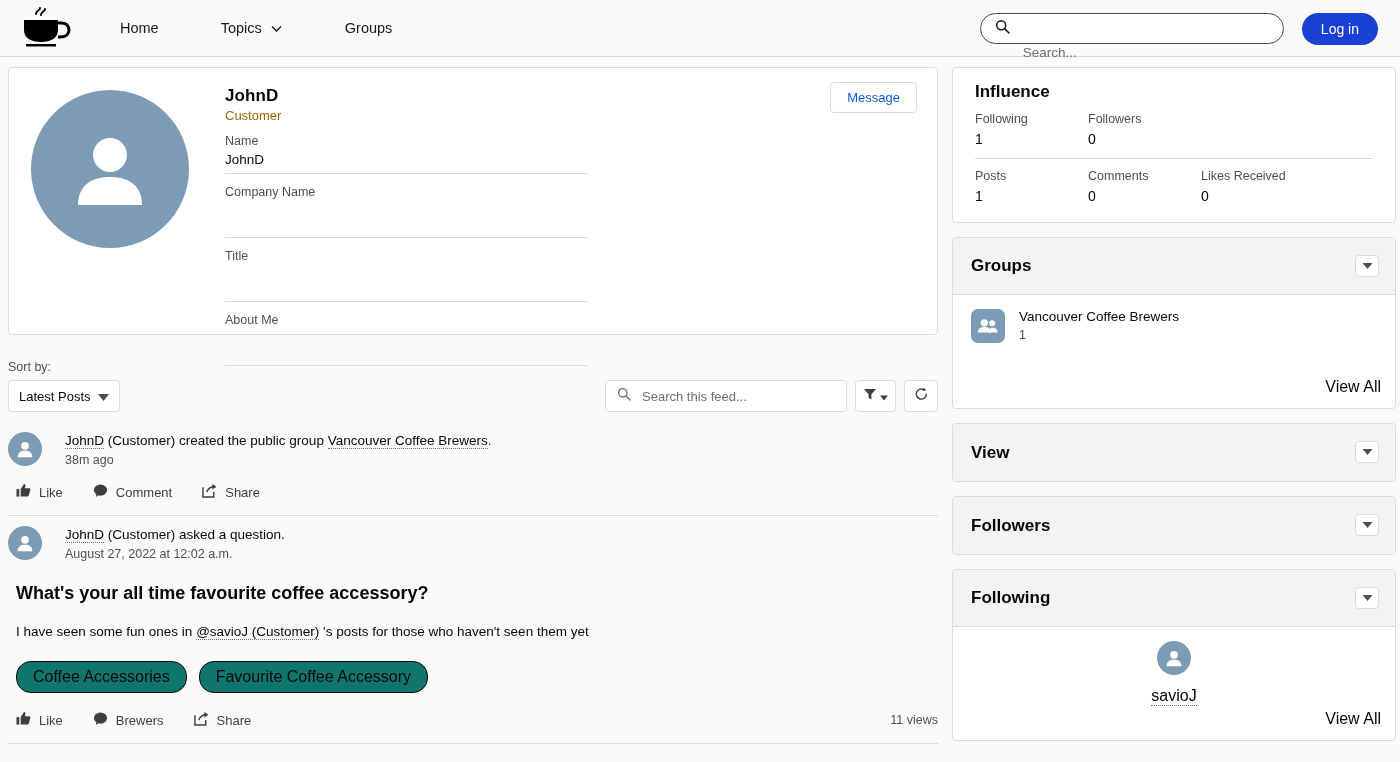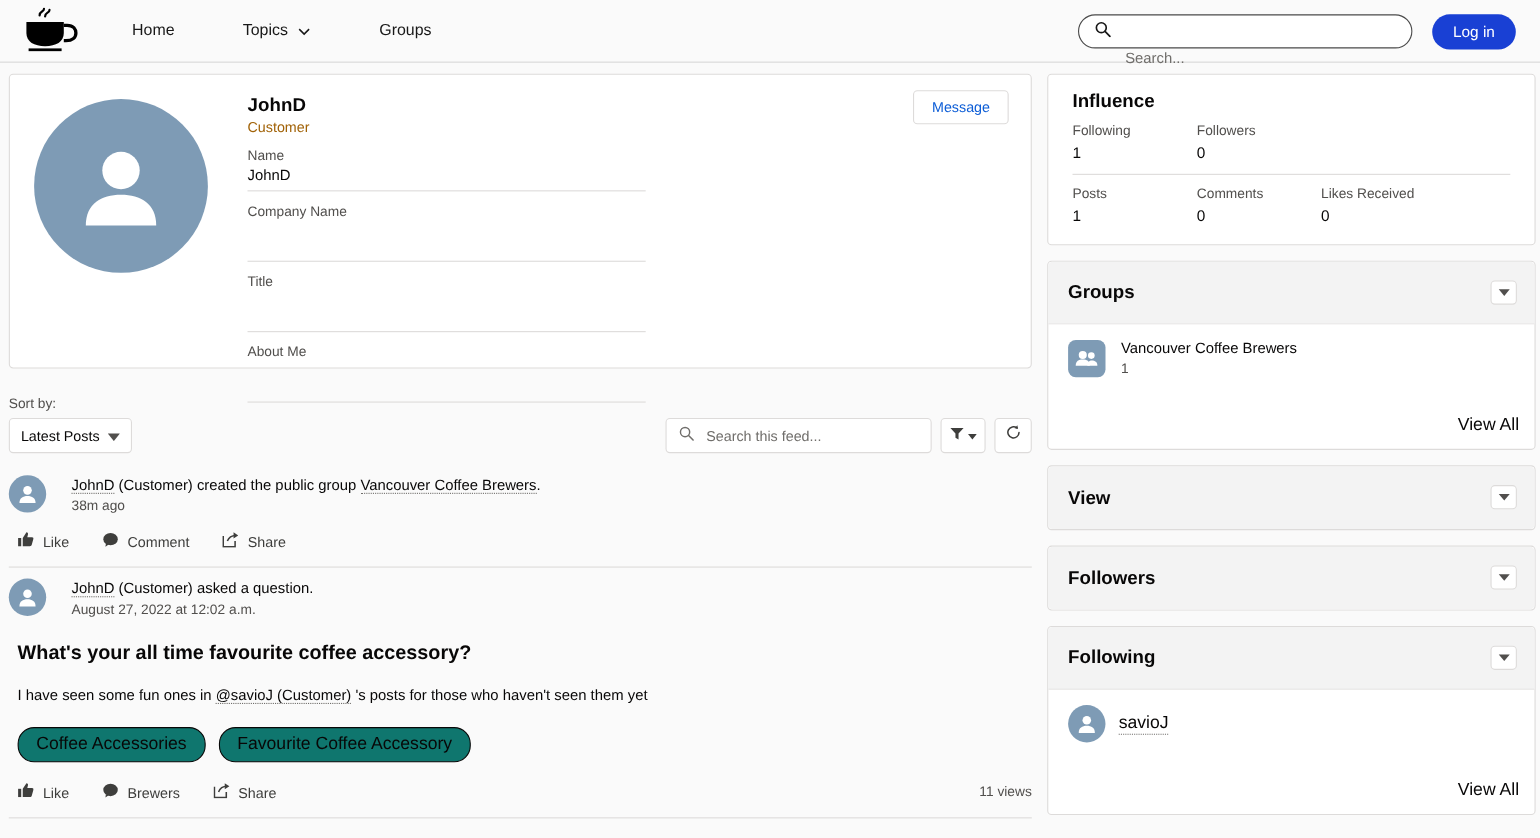--- a/index.html
+++ b/index.html
@@ -176,21 +176,21 @@
   .group-icon {
     width: 34px; height: 34px; border-radius: 7px; background: #7e9bb5; flex: none;
     display: flex; align-items: center; justify-content: center;
   }
   .group-name { font-size: 13.5px; color: #080707; }
   .group-count { font-size: 12.5px; color: #514f4d; margin-top: 4px; }
   .view-all {
     position: absolute; right: 14px; bottom: 12px;
     font-size: 16px; color: #080707; cursor: pointer;
   }
-  .follow-row { display: flex; gap: 12px; align-items: center; }
+  .follow-row { display: flex; gap: 12px; align-items: center; flex-direction: column; }
 </style>
 </head>
 <body>
 
 <div class="header">
   <div class="logo">
     <svg width="54" height="44" viewBox="0 0 54 44">
       <path d="M16 8 C16 4, 20 5, 20 2" stroke="#000" stroke-width="2" fill="none" stroke-linecap="round"></path>
       <path d="M21 9 C21 5, 25 6, 25 3" stroke="#000" stroke-width="2" fill="none" stroke-linecap="round"></path>
       <path d="M4 14 L38 14 L38 24 C38 32, 31 36, 21 36 C11 36, 4 32, 4 24 Z" fill="#000"></path>

